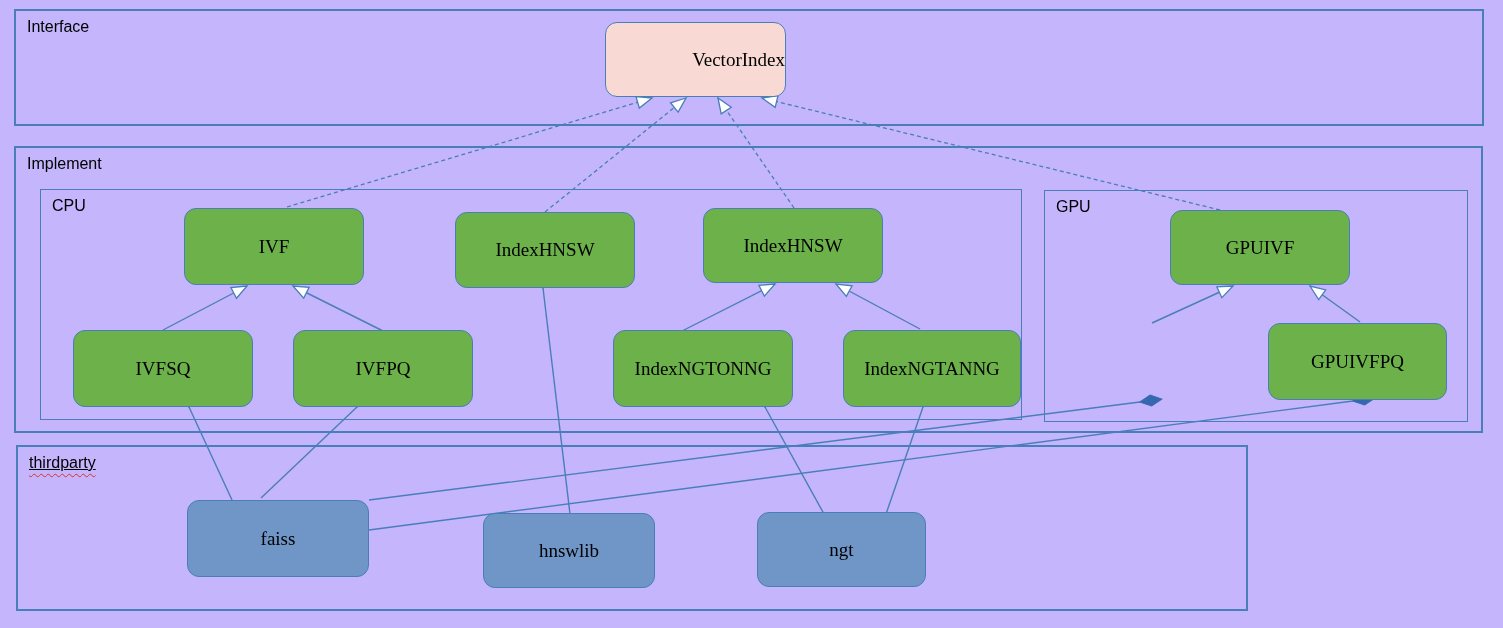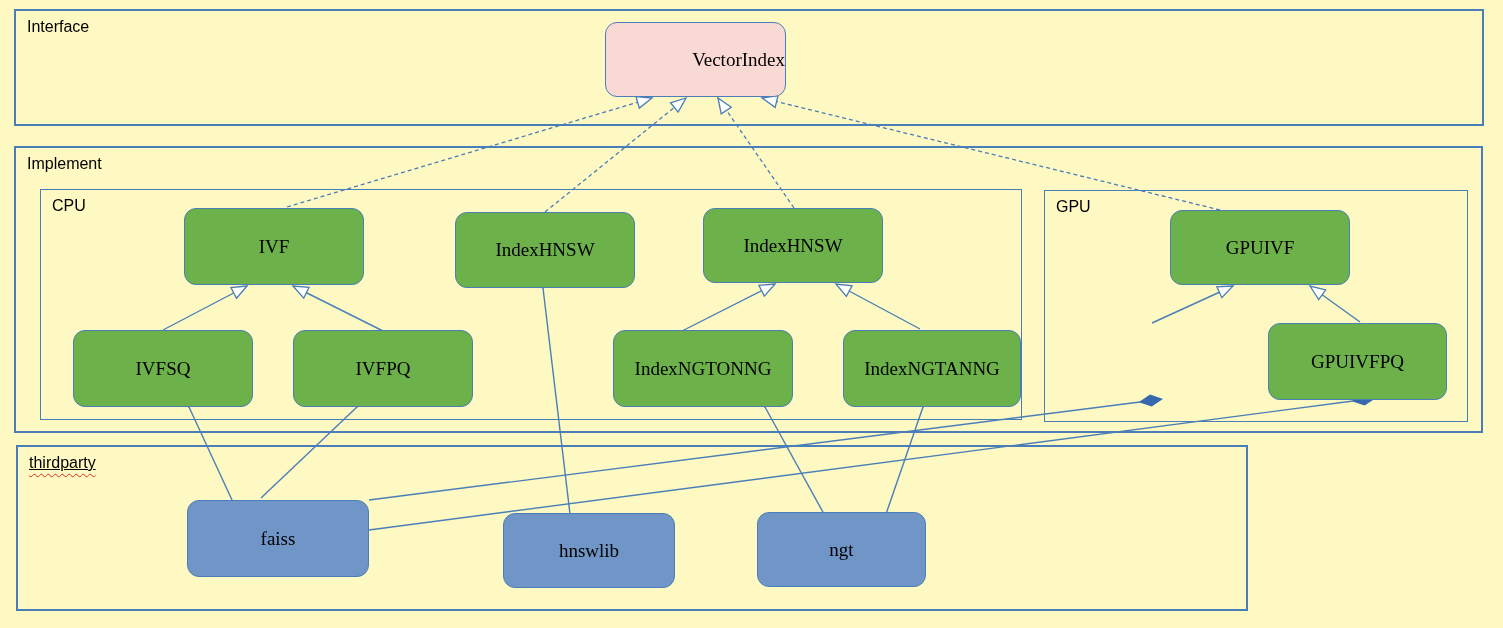--- a/index.html
+++ b/index.html
@@ -5,21 +5,21 @@
   :root{
     --green:#6cb14a;
     --pink:#f8d9d4;
     --blue:#7096c8;
     --stroke:#4a7eb8;
     --diamond:#3668b0;
     --squiggle:#e03020;
   }
   html,body{margin:0;padding:0;background:#fff;}
   #canvas{
-    position:relative;width:1503px;height:628px;background:#fef9c3;overflow:hidden;
+    position:relative;width:1503px;height:628px;background:#c4b5fd;overflow:hidden;
     font-family:"Liberation Sans",sans-serif;
   }
   .section{
     position:absolute;border:2px solid var(--stroke);background:transparent;
     box-sizing:border-box;z-index:1;
   }
   .section.inner{border-width:1.5px;}
   .section-label{
     position:absolute;top:7px;left:11px;font-size:16px;color:#000;
     font-family:"Liberation Sans",sans-serif;white-space:nowrap;
@@ -175,20 +175,20 @@
   <div class="node green" style="left:1170px;top:210px;width:180px;height:75px;">
     <span>GPUIVF</span>
   </div>
   <div class="node green" style="left:1268px;top:323px;width:179px;height:77px;">
     <span>GPUIVFPQ</span>
   </div>
 
   <div class="node blue" style="left:187px;top:500px;width:182px;height:77px;">
     <span>faiss</span>
   </div>
-  <div class="node blue" style="left:483px;top:513px;width:172px;height:75px;margin-left:20px;">
+  <div class="node blue" style="left:483px;top:513px;width:172px;height:75px;">
     <span>hnswlib</span>
   </div>
   <div class="node blue" style="left:757px;top:512px;width:169px;height:75px;text-align:center;">
     <span>ngt</span>
   </div>
 
 </div>
 
 </body></html>

